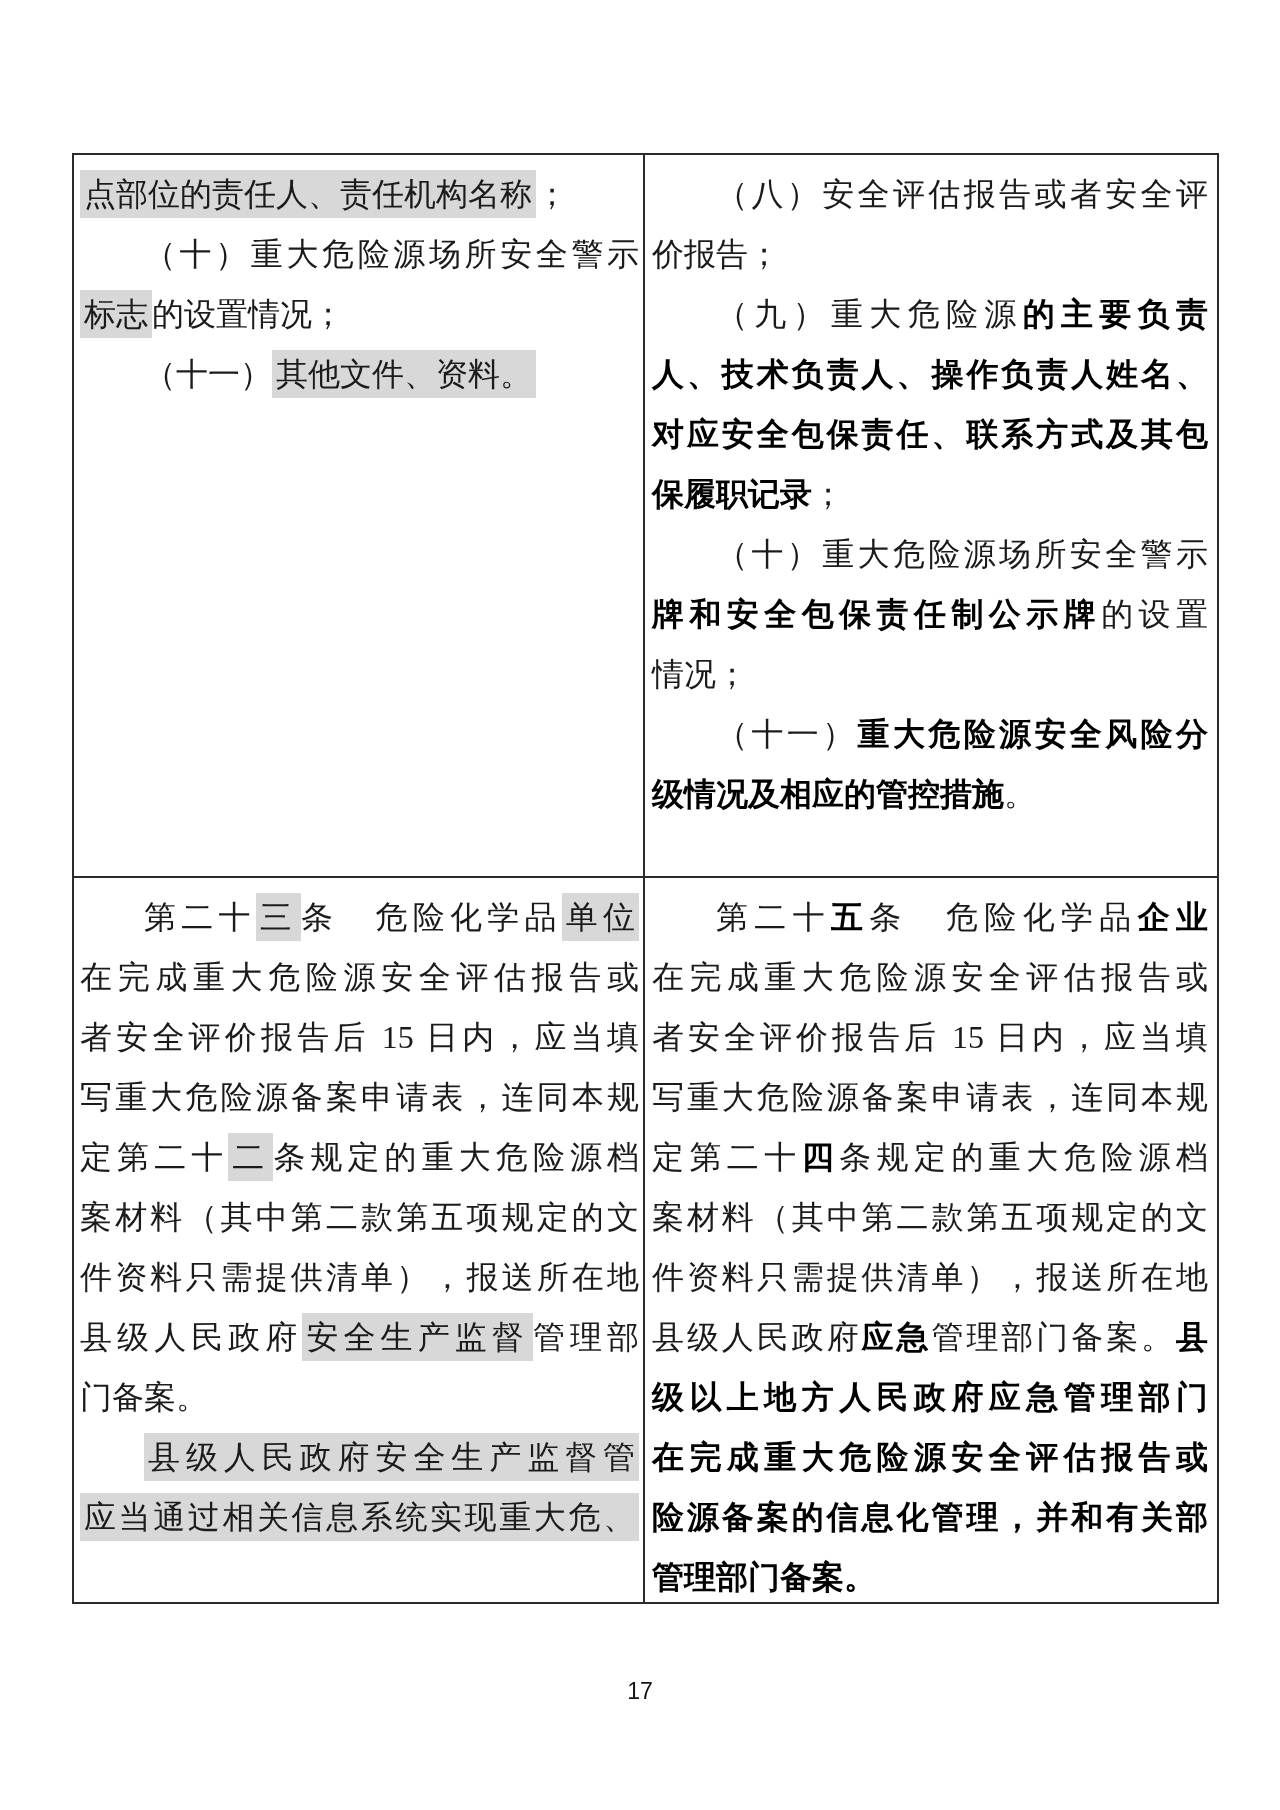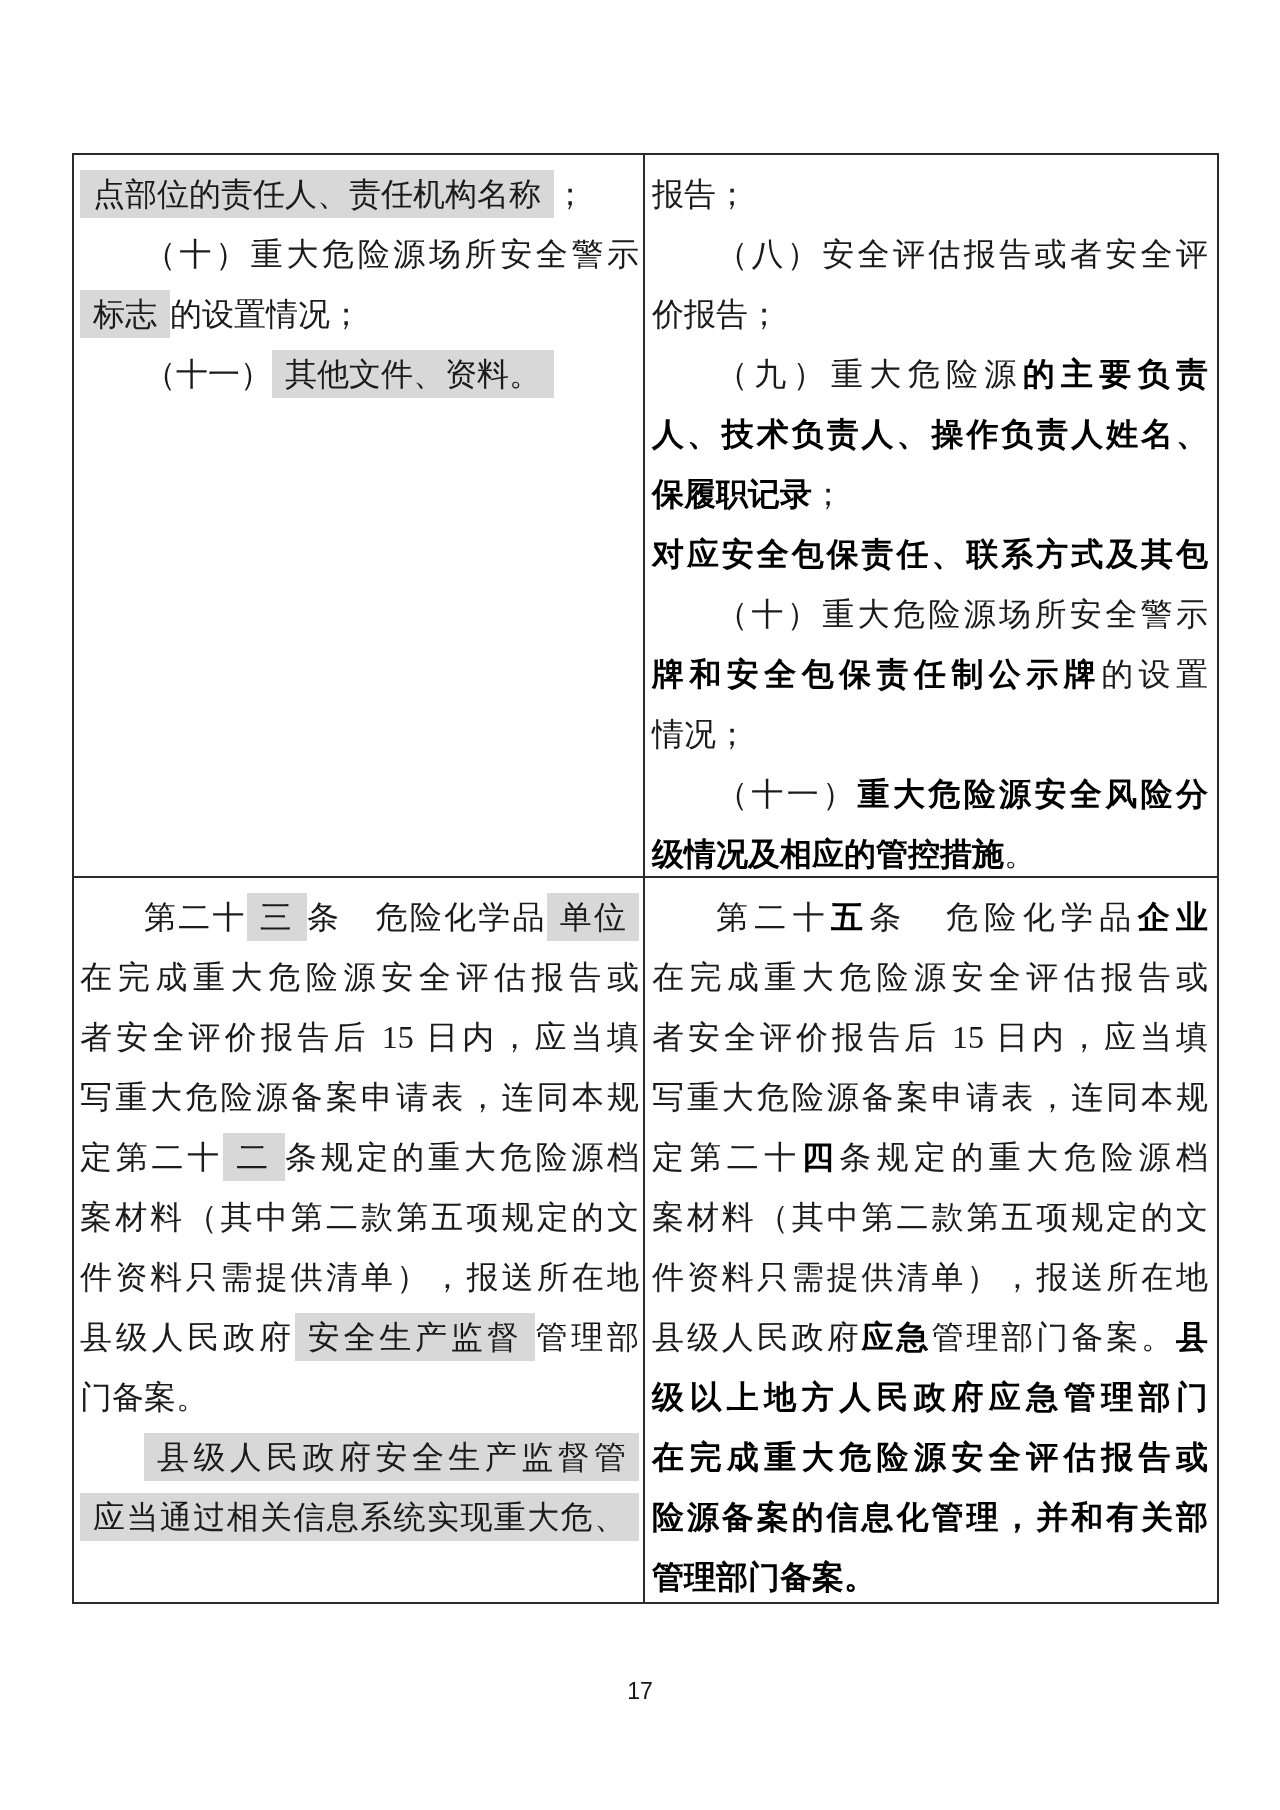--- a/index.html
+++ b/index.html
@@ -38,21 +38,21 @@
   .pad-b{padding:9px 9px 0 7px;}
   .line{
     height:60px;
     line-height:60px;
     text-align:justify;
     text-align-last:left;
     text-justify:inter-character;
   }
   .line.full{text-align-last:justify;}
   .line.ind{text-indent:2em;}
-  .hl{background:var(--hl);padding:6px 13px;margin-top:40px;}
+  .hl{background:var(--hl);padding:6px 4px;margin-top:40px;}
   .b{font-weight:700;color:var(--bold);}
   .page-number{
     position:absolute;left:0;right:0;top:1678px;
     text-align:center;
     font-family:"Liberation Sans","DejaVu Sans",sans-serif;
     font-size:23px;color:#141414;
   }
 </style>
 </head>
 <body>
@@ -60,27 +60,26 @@
 <div class="page">
 
   <div class="doc-table">
     <div class="cell col-old row-1 pad-a">
         <div class="line"><span class="hl">点部位的责任人、责任机构名称</span><span>；</span></div>
         <div class="line full ind"><span>（十）重大危险源场所安全警示</span></div>
         <div class="line"><span class="hl">标志</span><span>的设置情况；</span></div>
         <div class="line ind"><span>（十一）</span><span class="hl">其他文件、资料。</span></div>
       </div>
     <div class="cell row-1 pad-b">
-        <div class="line"><span>报告；</span></div>
         <div class="line full ind"><span>（八）安全评估报告或者安全评</span></div>
         <div class="line"><span>价报告；</span></div>
         <div class="line full ind"><span>（九）重大危险源</span><span class="b">的主要负责</span></div>
         <div class="line full"><span class="b">人、技术负责人、操作负责人姓名、</span></div>
+        <div class="line full"><span class="b">对应安全包保责任、联系方式及其包</span></div>
         <div class="line"><span class="b">保履职记录</span><span>；</span></div>
-        <div class="line full"><span class="b">对应安全包保责任、联系方式及其包</span></div>
         <div class="line full ind"><span>（十）重大危险源场所安全警示</span></div>
         <div class="line full"><span class="b">牌和安全包保责任制公示牌</span><span>的设置</span></div>
         <div class="line"><span>情况；</span></div>
         <div class="line full ind"><span>（十一）</span><span class="b">重大危险源安全风险分</span></div>
         <div class="line"><span class="b">级情况及相应的管控措施</span><span>。</span></div>
       </div>
     <div class="cell col-old pad-a">
         <div class="line full ind"><span>第二十</span><span class="hl">三</span><span>条</span><span>　</span><span>危险化学品</span><span class="hl">单位</span></div>
         <div class="line full"><span>在完成重大危险源安全评估报告或</span></div>
         <div class="line full"><span>者安全评价报告后 15 日内，应当填</span></div>

